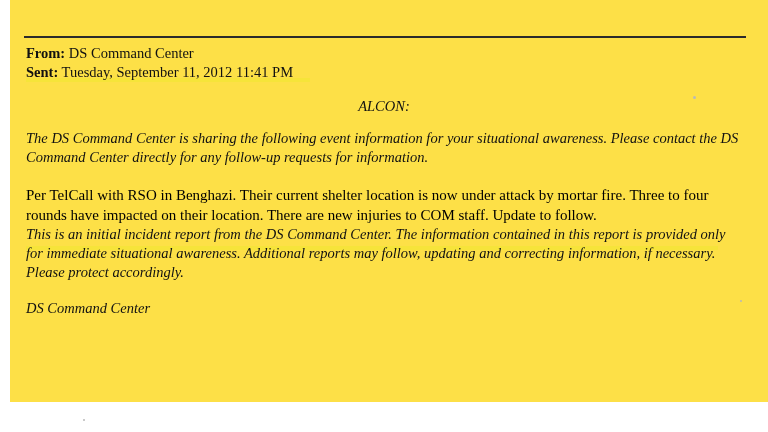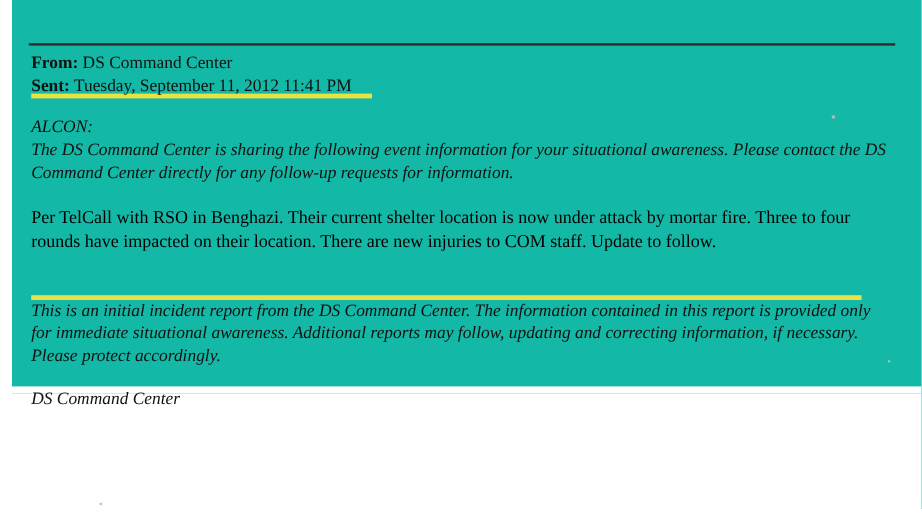--- a/index.html
+++ b/index.html
@@ -9,22 +9,22 @@
   body {
     width: 768px;
     height: 432px;
     background: #ffffff;
     font-family: "Liberation Serif", serif;
     overflow: hidden;
   }
   .page {
     position: relative;
     width: 768px;
-    height: 328px;
-    background: #14b8a6;
+    height: 408px;
+    background: #fde047;
   }
   .rule-top {
     position: absolute;
     left: 24px;
     top: 36px;
     width: 722px;
     height: 2px;
     background: #2b2b2b;
   }
   .content {
@@ -65,37 +65,37 @@
     left: 26px;
     top: 246px;
     width: 692px;
     height: 3.5px;
   }
   .alcon {
     margin-top: 17px;
     font-style: italic;
     font-size: 14.5px;
     color: #111;
+    text-align: center;
   }
   .para-italic {
-    margin-top: 1px;
+    margin-top: 14px;
     font-style: italic;
     font-size: 14.5px;
     line-height: 19px;
     color: #111;
   }
   .para-bold {
     margin-top: 18px;
     font-weight: normal;
     font-size: 15px;
     line-height: 20px;
     color: #000;
   }
   .para-footer {
-    margin-top: 38px;
     font-style: italic;
     font-size: 14.5px;
     line-height: 19px;
     color: #111;
   }
   .signature {
     margin-top: 18px;
     font-style: italic;
     font-size: 14.5px;
     color: #111;

